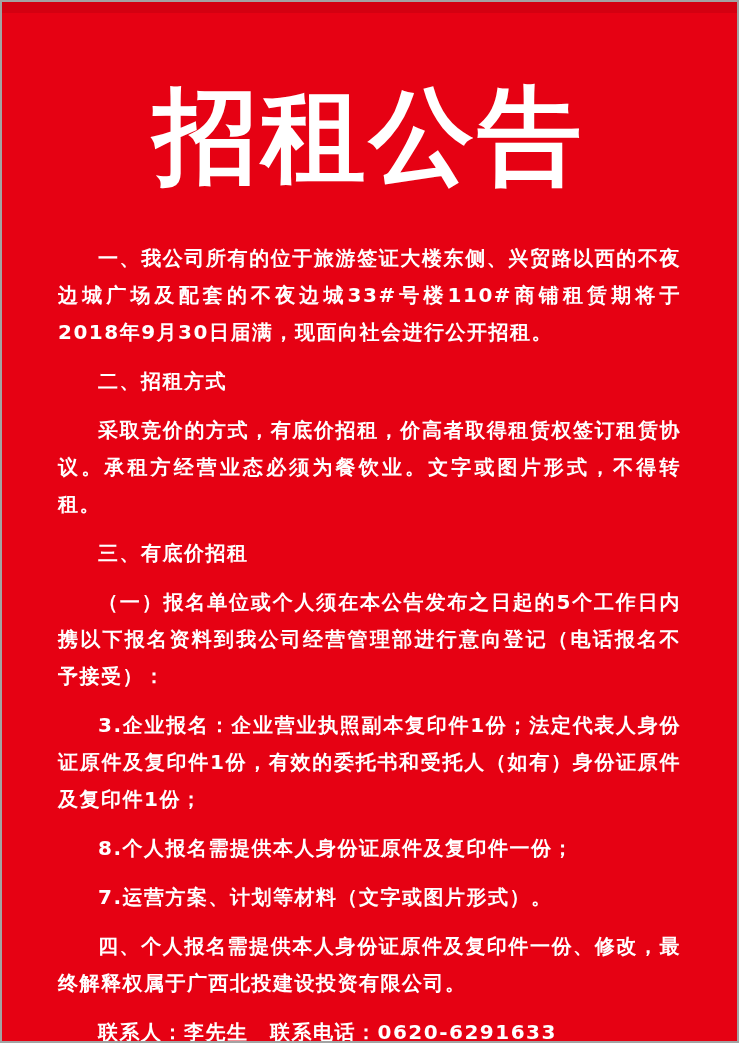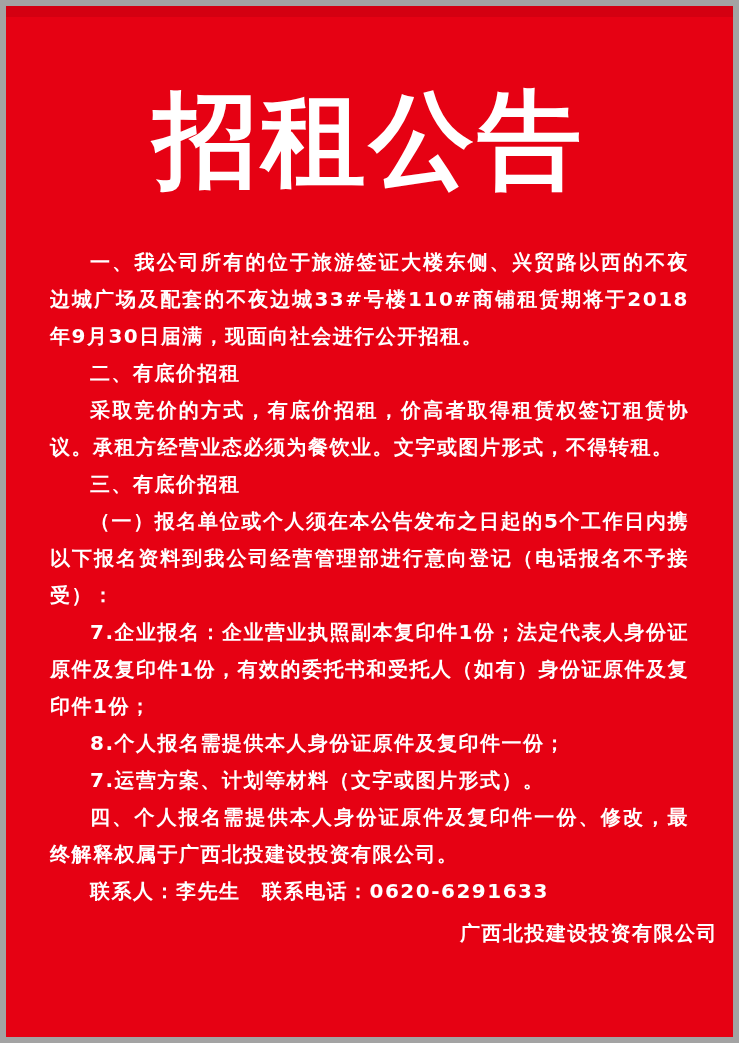--- a/index.html
+++ b/index.html
@@ -6,21 +6,21 @@
     margin: 0;
     padding: 0;
     background: #ffffff;
   }
   .poster {
     position: relative;
     width: 739px;
     height: 1043px;
     box-sizing: border-box;
     background: #e60113;
-    border: 6px solid #a3a3a3;
+    border: 2px solid #a3a3a3;
     overflow: hidden;
   }
   .top-band {
     position: absolute;
     top: 0;
     left: 0;
     right: 0;
     height: 11px;
     background: #d40011;
   }
@@ -38,21 +38,21 @@
     margin: 46px 44px 0 44px;
     color: #ffffff;
     font-family: "DejaVu Sans", "Liberation Sans", sans-serif;
     font-weight: 700;
     font-size: 20px;
     line-height: 37px;
     letter-spacing: 1.5px;
     text-align: justify;
   }
   .content p {
-    margin: 0;
+    margin: 12px;
     text-indent: 2em;
   }
   .signature {
     margin-top: 6px;
     padding-right: 15px;
     text-align: right;
     color: #ffffff;
     font-family: "DejaVu Sans", "Liberation Sans", sans-serif;
     font-weight: 700;
     font-size: 20px;
@@ -70,25 +70,25 @@
 </head>
 <body>
 
 <div class="poster">
   <div class="top-band"></div>
 
   <div class="poster-title">招租公告</div>
 
   <div class="content">
     <p>一、我公司所有的位于旅游签证大楼东侧、兴贸路以西的不夜边城广场及配套的不夜边城33#号楼110#商铺租赁期将于2018年9月30日届满，现面向社会进行公开招租。</p>
-    <p>二、有底价招租</p>
+    <p>二、招租方式</p>
     <p>采取竞价的方式，有底价招租，价高者取得租赁权签订租赁协议。承租方经营业态必须为餐饮业。文字或图片形式，不得转租。</p>
     <p>三、有底价招租</p>
     <p>（一）报名单位或个人须在本公告发布之日起的5个工作日内携以下报名资料到我公司经营管理部进行意向登记（电话报名不予接受）：</p>
-    <p>7.企业报名：企业营业执照副本复印件1份；法定代表人身份证原件及复印件1份，有效的委托书和受托人（如有）身份证原件及复印件1份；</p>
+    <p>3.企业报名：企业营业执照副本复印件1份；法定代表人身份证原件及复印件1份，有效的委托书和受托人（如有）身份证原件及复印件1份；</p>
     <p>8.个人报名需提供本人身份证原件及复印件一份；</p>
     <p>7.运营方案、计划等材料（文字或图片形式）。</p>
     <p>四、个人报名需提供本人身份证原件及复印件一份、修改，最终解释权属于广西北投建设投资有限公司。</p>
     <p>联系人：李先生　联系电话：0620-6291633</p>
   </div>
 
   <div class="signature">
     <span class="sig-inner">
       <span class="sig-line">广西北投建设投资有限公司</span>
       

